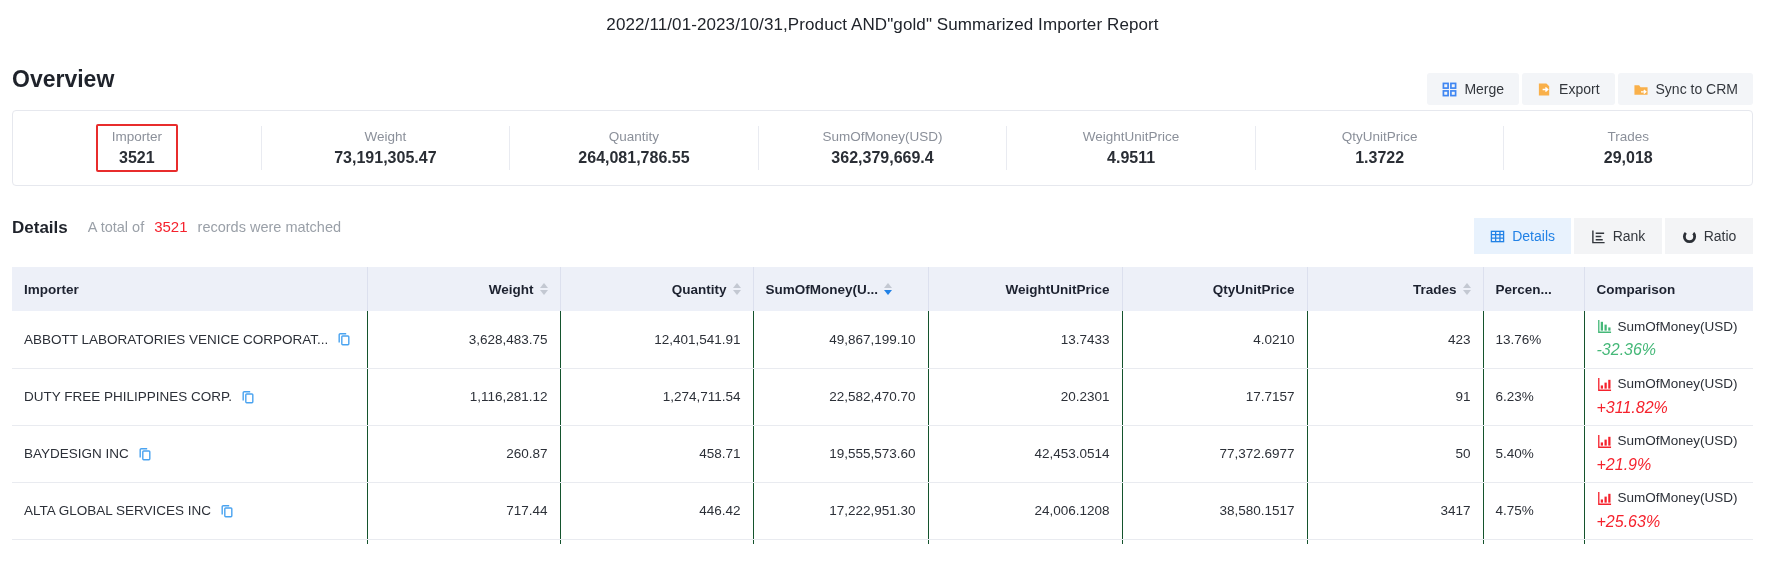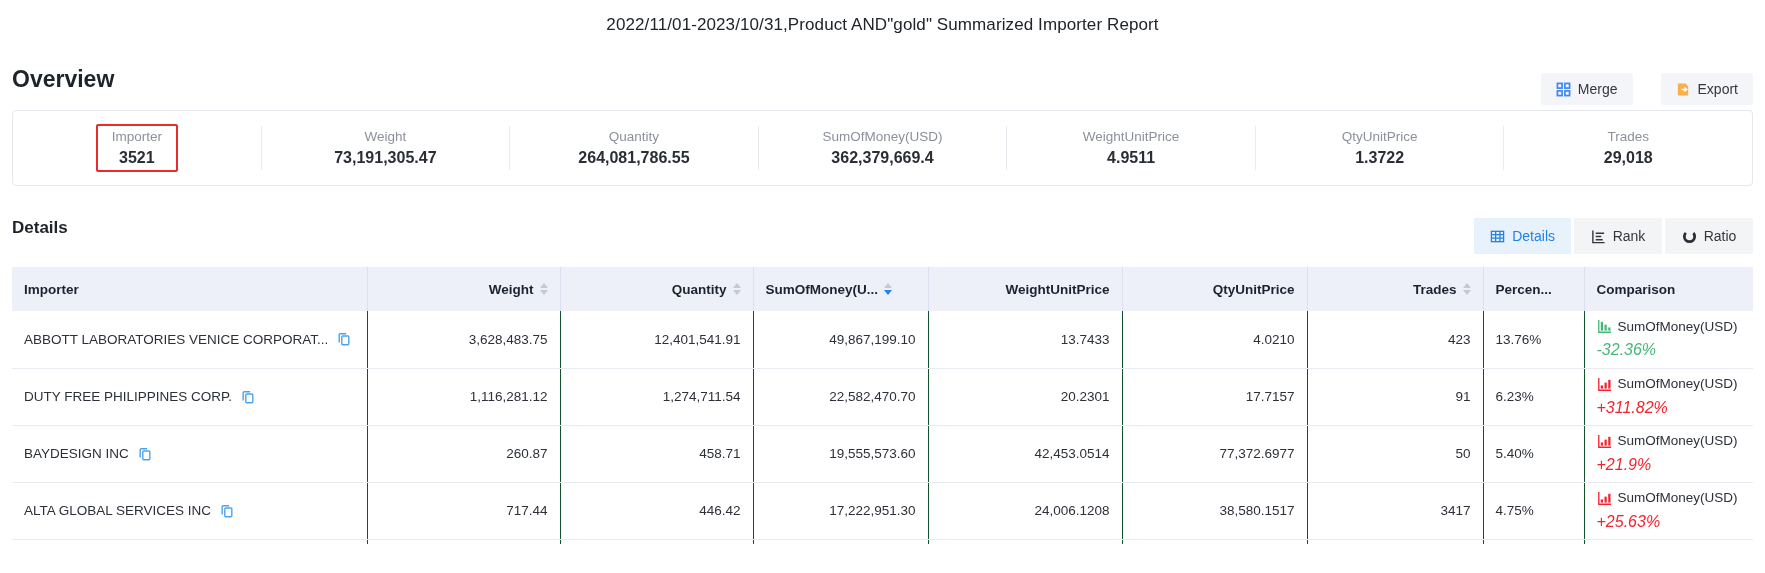--- a/index.html
+++ b/index.html
@@ -5,21 +5,21 @@
   html,body{margin:0;padding:0;}
   body{background:#fff;font-family:"Liberation Sans","DejaVu Sans",sans-serif;-webkit-font-smoothing:antialiased;}
   .page{position:relative;width:1765px;height:573px;overflow:hidden;background:#fff;}
 
   
   .report-title{padding-top:15px;text-align:center;font-size:17px;color:#20242b;letter-spacing:.1px;}
 
   
   .section-head{display:flex;justify-content:space-between;align-items:center;margin:28px 12px 0 12px;height:32px;}
   .section-head h2{margin:0;font-size:23px;font-weight:700;color:#1f232b;}
-  .actions{display:flex;gap:28px;margin-top:20px;}
+  .actions{display:flex;gap:3px;margin-top:20px;}
   .btn{display:flex;align-items:center;gap:7px;height:32px;padding:0 15px;border:none;border-radius:3px;
        background:#f3f5f8;color:#33373d;font-size:14px;font-family:inherit;cursor:pointer;}
   .btn svg{flex:0 0 auto;}
 
   
   .overview-bar{display:flex;align-items:center;margin:15px 12px 0 12px;height:74px;
                 border:1px solid #e6e8ee;border-radius:4px;background:#fff;}
   .stat{flex:1;display:flex;align-items:center;justify-content:center;height:44px;}
   .stat:not(:last-child){border-right:1px solid #e9ebf1;}
   .stat-inner{display:flex;flex-direction:column;align-items:center;justify-content:center;padding:3px 14px;border-radius:2px;}
@@ -88,20 +88,29 @@
       </button>
       <button class="btn">
         <span style="display:inline-flex">
           <svg width="15" height="15" viewBox="0 0 16 16">
             <path d="M2 1.5h8l3 3V14.5H2z" fill="#f9b04a"></path>
             <path d="M6 8h5M9 5.8 11.4 8 9 10.2" stroke="#fff" stroke-width="1.6" fill="none"></path>
           </svg>
         </span>
         <span>Export</span>
       </button>
+      <button class="btn">
+        <span style="display:inline-flex">
+          <svg width="16" height="15" viewBox="0 0 16 16">
+            <path d="M1 3.5h5l1.5 2H15v8H1z" fill="#f9b04a"></path>
+            <path d="M8 10.5h5M11 8.6l2.2 1.9L11 12.4" stroke="#fff" stroke-width="1.4" fill="none"></path>
+          </svg>
+        </span>
+        <span>Sync to CRM</span>
+      </button>
     </div>
   </div>
 
   <div class="overview-bar">
     <div class="stat">
       <div class="stat-inner highlight">
         <div class="stat-label">Importer</div>
         <div class="stat-value">3521</div>
       </div>
     </div>
@@ -138,20 +147,23 @@
     <div class="stat">
       <div class="stat-inner">
         <div class="stat-label">Trades</div>
         <div class="stat-value">29,018</div>
       </div>
     </div>
   </div>
 
   <div class="details-head">
     <h2>Details</h2>
+    <span class="summary">
+      <span>A total of</span><span class="count">3521</span><span>records were matched</span>
+    </span>
     <div class="tabs">
       <div class="tab active">
         <span style="display:inline-flex">
           <svg width="15" height="15" viewBox="0 0 16 16" fill="none" stroke="currentColor" stroke-width="1.4">
             <rect x="1.5" y="2.5" width="13" height="11"></rect>
             <path d="M1.5 6h13M1.5 9.8h13M6 2.5v11M10.6 2.5v11"></path>
           </svg>
         </span>
         <span>Details</span>
       </div>

